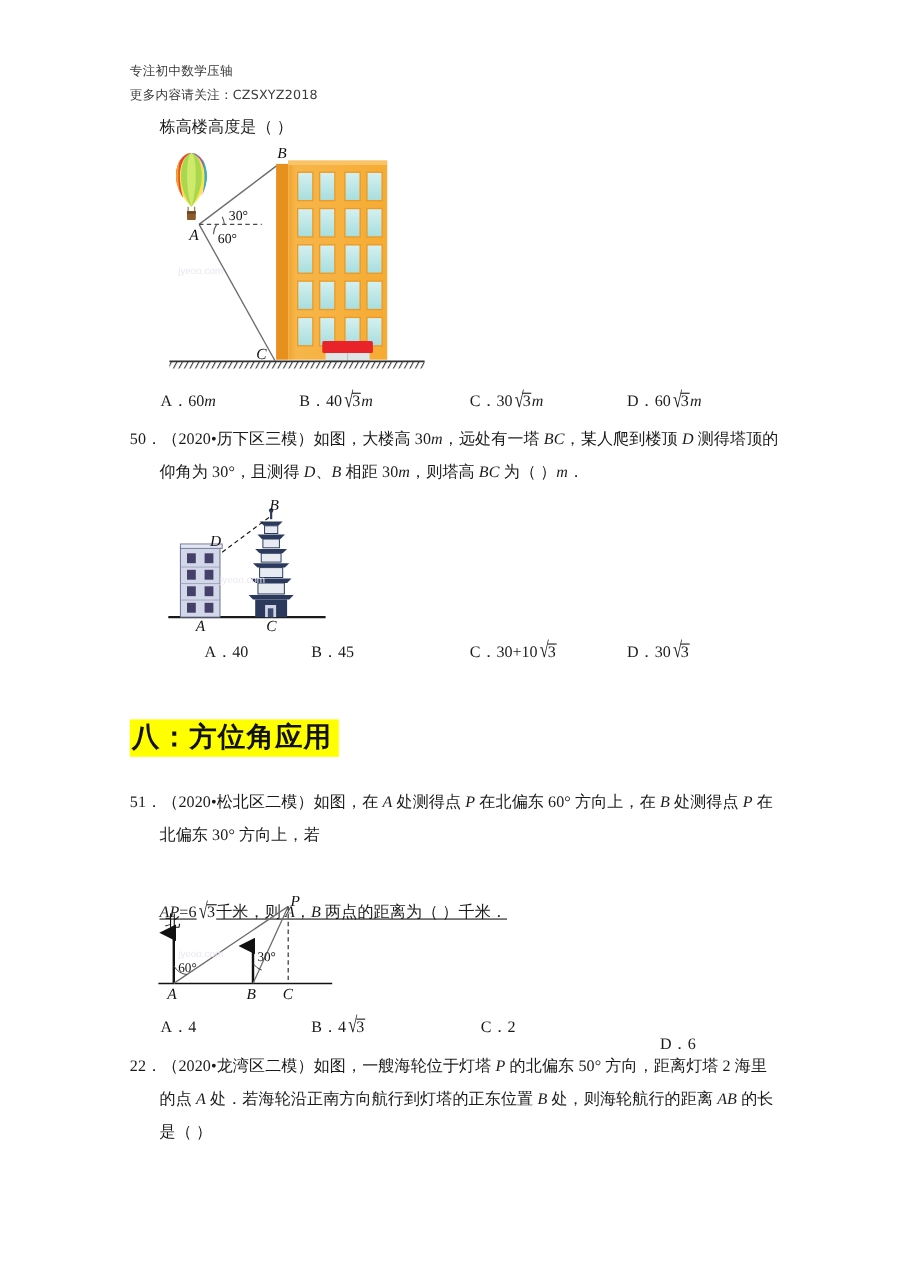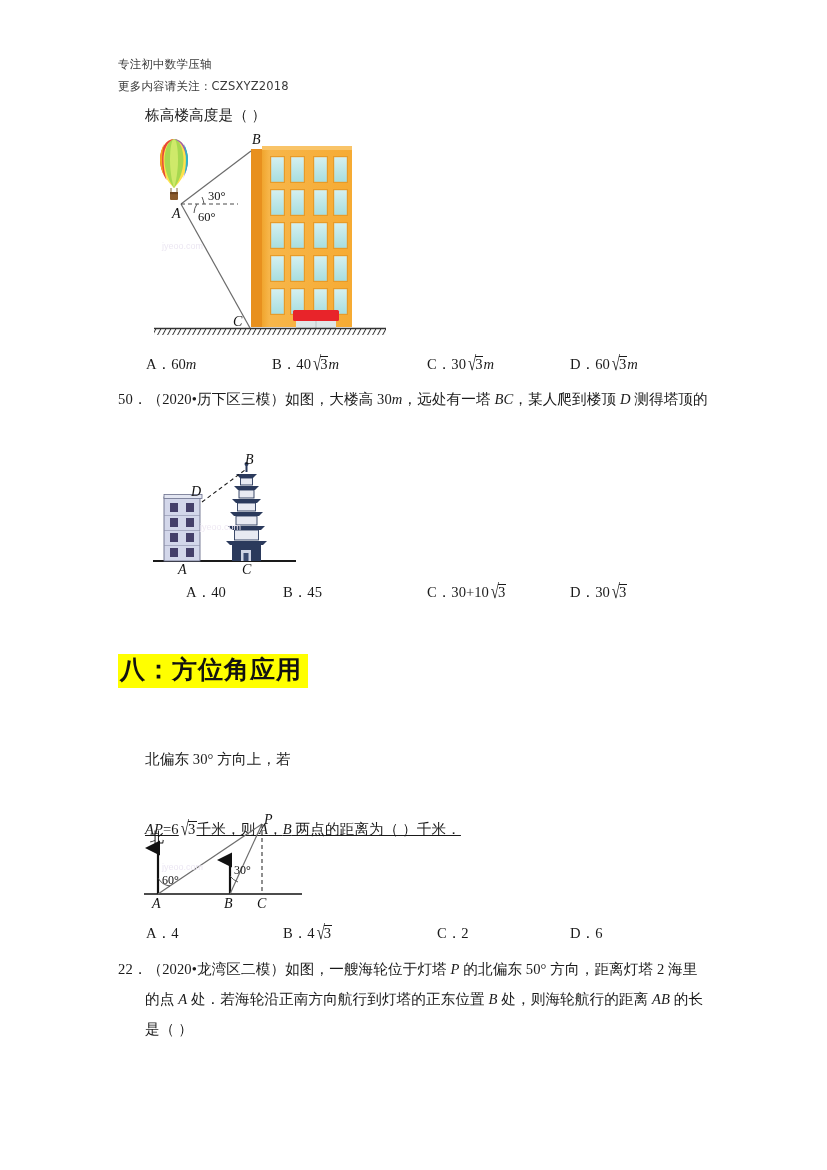--- a/index.html
+++ b/index.html
@@ -238,20 +238,23 @@
       <span>C．</span><span>30</span><span class="rad"><span class="sign">√</span><span class="val">3</span></span><i class="v">m</i>
     </span>
     <span class="opt" style="left:570px;">
       <span>D．</span><span>60</span><span class="rad"><span class="sign">√</span><span class="val">3</span></span><i class="v">m</i>
     </span>
   </div>
 
   <div class="qline indent1" style="top:390px;">
     <span>50．（2020•历下区三模）如图，大楼高 30</span><i class="v">m</i><span>，远处有一塔 </span><i class="v">BC</i><span>，某人爬到楼顶 </span><i class="v">D</i><span> 测得塔顶的</span>
   </div>
+  <div class="qline indent2" style="top:420px;">
+    <span>仰角为 30°，且测得 </span><i class="v">D</i><span>、</span><i class="v">B</i><span> 相距 30</span><i class="v">m</i><span>，则塔高 </span><i class="v">BC</i><span> 为（      ）</span><i class="v">m</i><span>．</span>
+  </div>
 
   <div class="fig" style="left:150px; top:450px; width:150px; height:125px;">
     <svg width="150" height="125" viewBox="0 0 150 125">
 
       <line x1="3" y1="111" x2="146" y2="111" stroke="#1a1a1a" stroke-width="2"></line>
 
       <rect x="14" y="47" width="36" height="64" fill="#d3d7ea" stroke="#6a6f8c" stroke-width="0.9"></rect>
       <rect x="14" y="44.5" width="38" height="4" fill="#e3e6f2" stroke="#6a6f8c" stroke-width="0.8"></rect>
       <g fill="#45406a">
         <rect x="20" y="53" width="8" height="9"></rect>
@@ -311,20 +314,23 @@
     <span class="opt" style="left:427px;">
       <span>C．</span><span>30+</span><span>10</span><span class="rad"><span class="sign">√</span><span class="val">3</span></span>
     </span>
     <span class="opt" style="left:570px;">
       <span>D．</span><span>30</span><span class="rad"><span class="sign">√</span><span class="val">3</span></span>
     </span>
   </div>
 
   <div class="section-head">八：方位角应用</div>
 
+  <div class="qline indent1" style="top:720px;">
+    <span>51．（2020•松北区二模）如图，在 </span><i class="v">A</i><span> 处测得点 </span><i class="v">P</i><span> 在北偏东 60° 方向上，在 </span><i class="v">B</i><span> 处测得点 </span><i class="v">P</i><span> 在</span>
+  </div>
   <div class="qline indent2" style="top:750px;">北偏东 30° 方向上，若</div>
   <div class="qline indent2" style="top:820px;text-decoration:underline;">
     <i class="v">AP</i><span>=6</span><span class="rad"><span class="sign">√</span><span class="val">3</span></span><span>千米，则 </span><i class="v">A</i><span>，</span><i class="v">B</i><span> 两点的距离为（      ）千米．</span>
   </div>
 
   <div class="fig" style="left:138px; top:812px; width:170px; height:105px;">
     <svg width="170" height="105" viewBox="0 0 170 105">
       <defs>
         <marker id="arrUp" markerWidth="7" markerHeight="7" refX="3.5" refY="6" orient="auto">
           <path d="M3.5 0 L7 7 L0 7 Z" fill="#111"></path>
@@ -360,21 +366,21 @@
   <div class="optrow" style="top:924px;">
     <span class="opt" style="left:146px;">
       <span>A．</span><span>4</span>
     </span>
     <span class="opt" style="left:283px;">
       <span>B．</span><span>4</span><span class="rad"><span class="sign">√</span><span class="val">3</span></span>
     </span>
     <span class="opt" style="left:437px;">
       <span>C．</span><span>2</span>
     </span>
-    <span class="opt" style="left:570px;">
+    <span class="opt" style="left:600px;margin-top:16px;">
       <span>D．</span><span>6</span>
     </span>
   </div>
 
   <div class="qline indent1" style="top:960px;">
     <span>22．（2020•龙湾区二模）如图，一艘海轮位于灯塔 </span><i class="v">P</i><span> 的北偏东 50° 方向，距离灯塔 2 海里</span>
   </div>
   <div class="qline indent2" style="top:990px;">
     <span>的点 </span><i class="v">A</i><span> 处．若海轮沿正南方向航行到灯塔的正东位置 </span><i class="v">B</i><span> 处，则海轮航行的距离 </span><i class="v">AB</i><span> 的长</span>
   </div>

